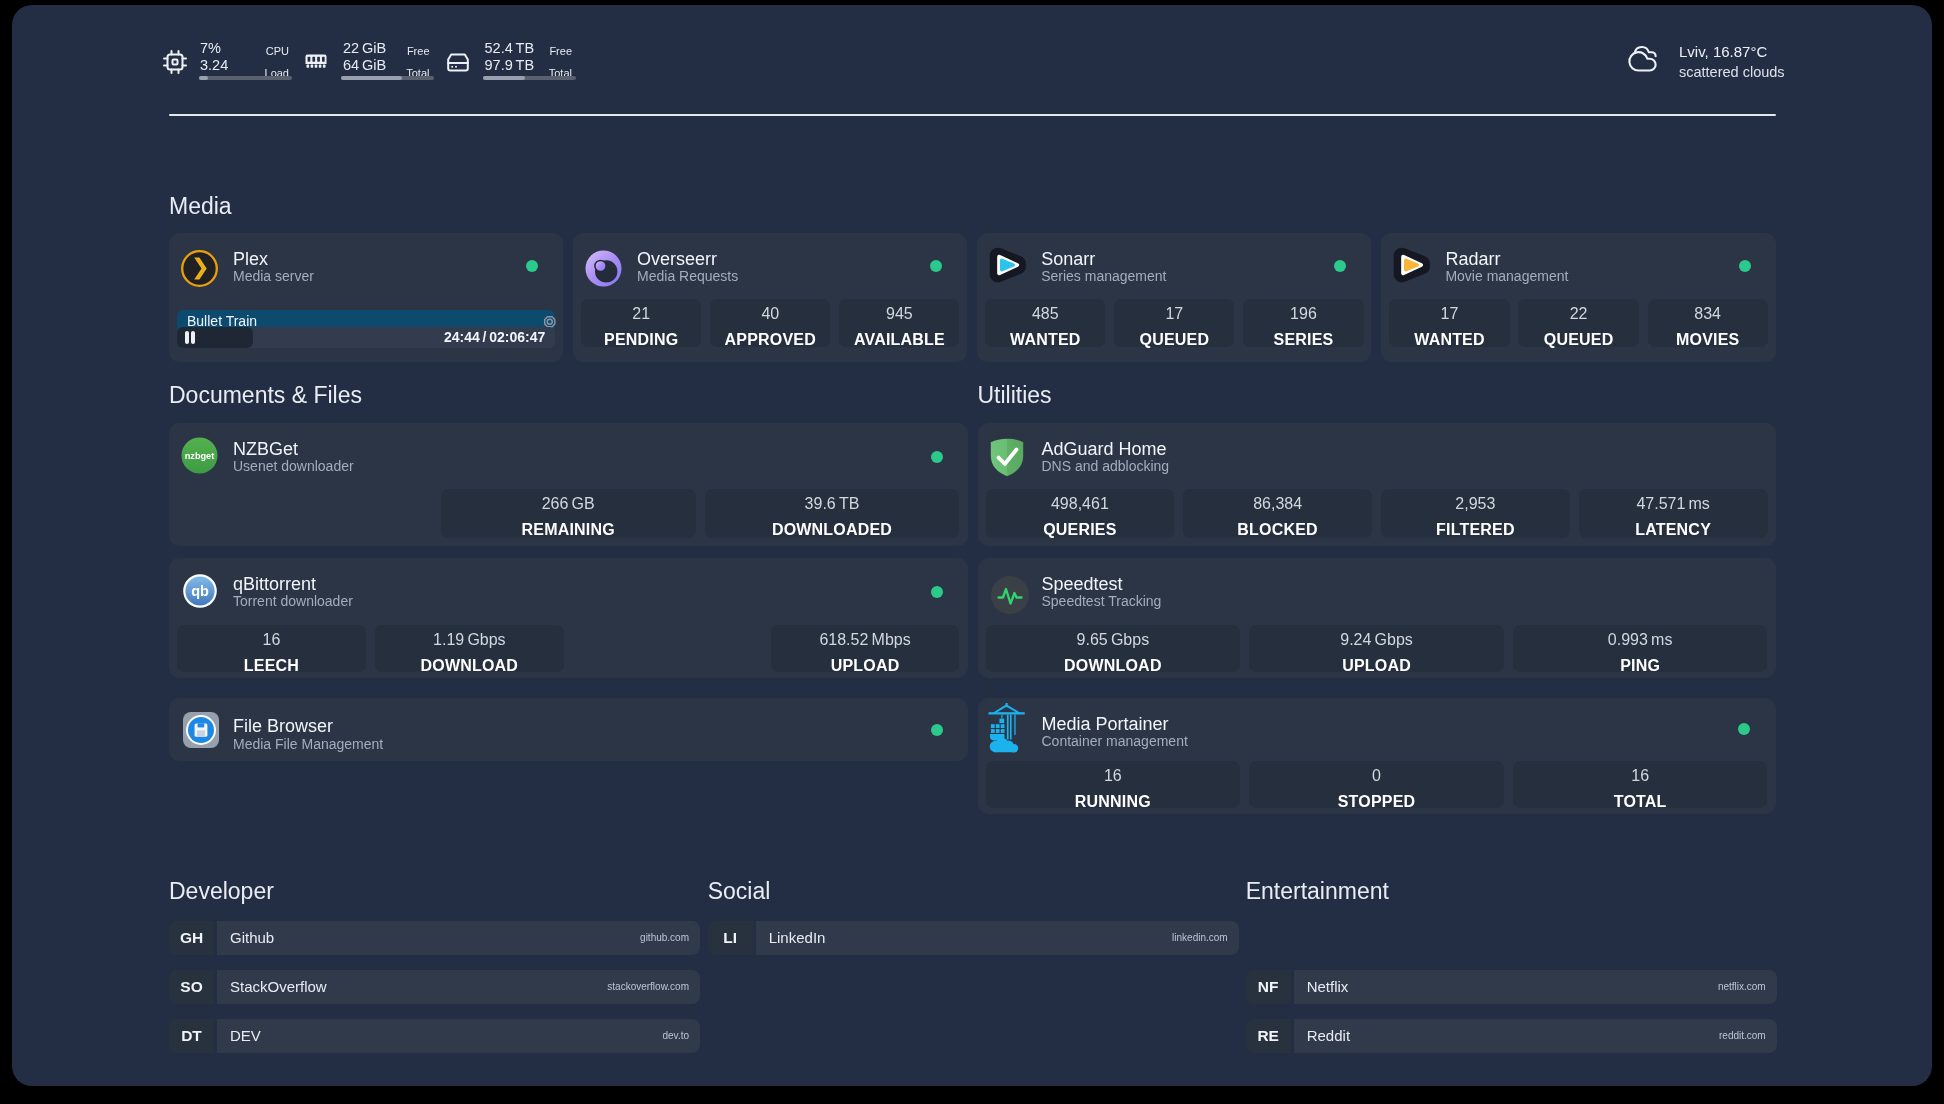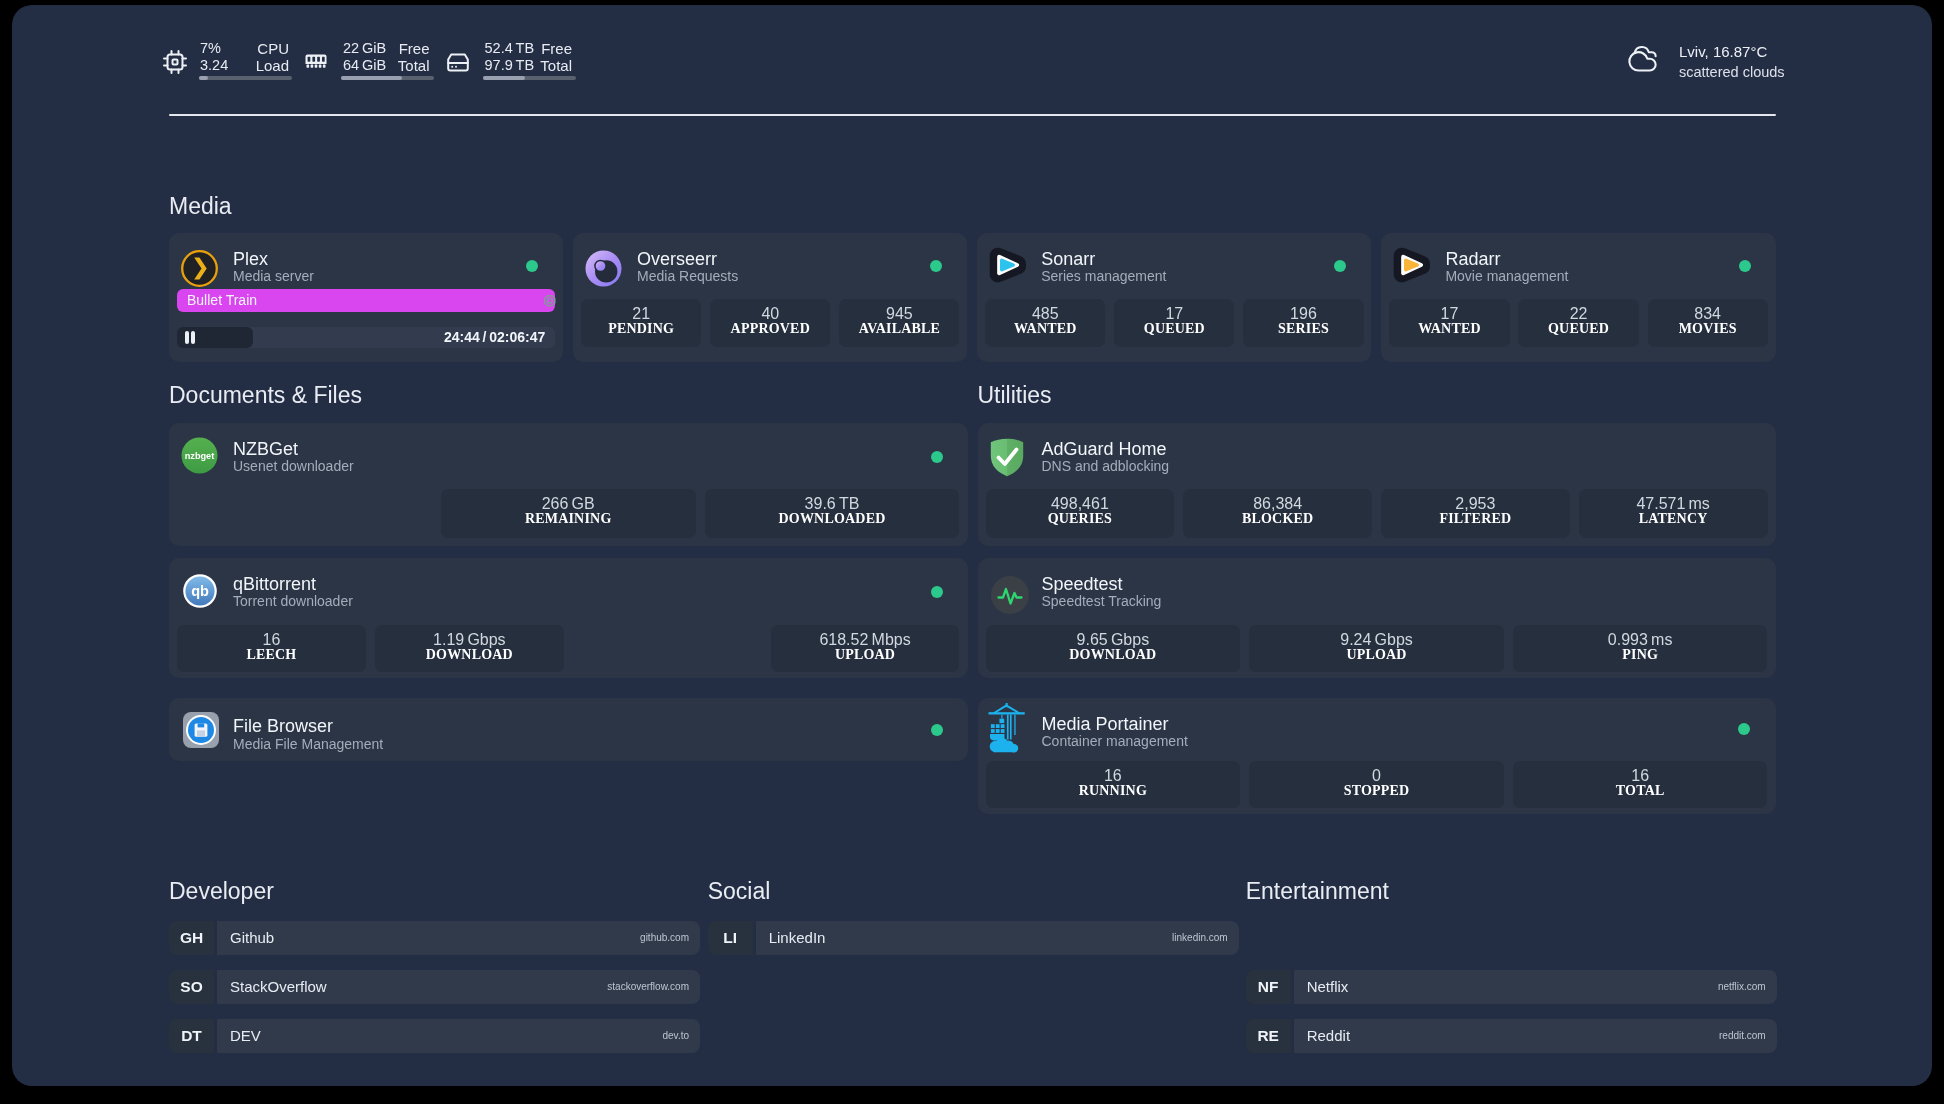--- a/index.html
+++ b/index.html
@@ -2,33 +2,33 @@
 <html><head>
 <meta charset="utf-8">
 <style>
 * { margin:0; padding:0; box-sizing:border-box; }
 html,body { width:1944px; height:1104px; background:#000; font-family:"Liberation Sans", sans-serif; overflow:hidden; }
 #panel { position:absolute; left:12px; top:5px; width:1920px; height:1081px; background:#232D44; border-radius:20px; }
 .abs { position:absolute; }
 .card { position:absolute; background:#2B3546; border-radius:10px; }
 .tile { position:absolute; background:#262F3E; border-radius:7px; text-align:center; }
 .tile .num { color:#D2D8E0; font-size:16px; line-height:16px; margin-top:7px; }
-.tile .lbl { color:#FFFFFF; font-size:14px; line-height:14px; font-weight:bold; margin-top:0; letter-spacing:0.2px;font-family:Liberation Serif, serif; }
+.tile .lbl { color:#FFFFFF; font-size:16px; line-height:14px; font-weight:bold; margin-top:11px; letter-spacing:0.2px; }
 .sicon { position:absolute; left:12px; top:17px; width:37px; height:37px; }
 .stitle { position:absolute; left:64px; top:17.3px; font-size:18px; line-height:19px; font-weight:normal; color:#F2F5F9; }
 .ssub { position:absolute; left:64px; top:36px; font-size:14px; line-height:15px; color:#A3ADBB; }
 .dot { position:absolute; width:12px; height:12px; border-radius:50%; background:#2BC98B; }
 .sect { position:absolute; font-size:23px; line-height:25px; font-weight:normal; color:#E9EDF3; }
 .bkrow { position:absolute; width:531px; height:34px; }
 .bkrow-abbr { position:absolute; left:0; top:0; width:45px; height:34px; line-height:34px; background:#28323F; border-radius:8px 0 0 8px; color:#F0F3F7; font-size:15.5px; font-weight:bold; text-align:center; }
 .bkrow-pill { position:absolute; left:48px; top:0; width:483px; height:34px; background:#303A4B; border-radius:0 8px 8px 0; }
 .bkname { position:absolute; left:13px; line-height:34px; font-size:15px; color:#E8ECF2; }
 .bkurl { position:absolute; right:11px; line-height:34px; font-size:10px; color:#BDC5D1; }
 .tnum { position:absolute; font-size:14.5px; line-height:17px; color:#E8ECF2; }
-.tlbl { position:absolute; font-size:15px; line-height:17px; color:#E8ECF2; text-align:right; }
+.tlbl { position:absolute; font-size:11px; line-height:22px; color:#E8ECF2; text-align:right; }
 .pbar { position:absolute; height:4px; border-radius:2px; background:#59616F; }
 .pfill { position:absolute; height:4px; border-radius:2px; background:#99A1B0; top:0; left:0; }
 </style>
 </head>
 <body>
 <div id="panel">
 
 <svg class="abs" style="left:151px;top:45px" width="24" height="24" viewBox="0 0 24 24" fill="none" stroke="#EDF1F6" stroke-width="2" stroke-linecap="round" stroke-linejoin="round">
       <rect x="4.5" y="4.5" width="15" height="15" rx="2.5"></rect>
       <rect x="9.5" y="9.5" width="5" height="5" rx="1"></rect>
@@ -81,21 +81,21 @@
 
 <div class="sect" style="left:157px;top:189.3px">Media</div>
 <div class="card" style="left:157px;top:228px;width:394.3px;height:129px">
   <svg class="sicon" viewBox="0 0 37 37">
         <circle cx="18.5" cy="18.5" r="17.3" fill="#1F2125" stroke="#E8A00D" stroke-width="2.3"></circle>
         <path d="M13.2 7.5 h5.2 l7.3 11 l-7.3 11 h-5.2 l7.3 -11 Z" fill="#EBAF1A"></path>
       </svg>
   <div class="stitle">Plex</div>
       <div class="ssub">Media server</div>
   <div class="dot" style="left:357.3px;top:27.4px"></div>
-  <div class="abs" style="left:8px;top:56px;width:378.3px;height:22.5px;background:#d946ef;border-radius:6px">
+  <div class="abs" style="left:8px;top:77px;width:378.3px;height:22.5px;background:#0c4a6e;border-radius:6px">
     <div class="abs" style="left:10px;top:0;line-height:22.5px;font-size:14px;color:#F2F5F9">Bullet Train</div>
     <svg class="abs" style="left:366px;top:4.5px" width="13.5" height="13.5" viewBox="0 0 24 24" fill="none" stroke="#8B94A3" stroke-width="2.6">
           <path d="M8 3 H16 L21 8 V16 L16 21 H8 L3 16 V8 Z"></path>
           <circle cx="12" cy="12" r="4.5"></circle>
         </svg>
   </div>
   <div class="abs" style="left:8px;top:93.5px;width:378.3px;height:21.5px;background:#323C4E;border-radius:6px">
     <div class="abs" style="left:0;top:0;width:76px;height:21.5px;background:#1F2734;border-radius:6px"></div>
     <div class="abs" style="left:8px;top:4.3px;width:4px;height:13px;background:#EDF1F6;border-radius:2px"></div>
     <div class="abs" style="left:14.3px;top:4.3px;width:4px;height:13px;background:#EDF1F6;border-radius:2px"></div>

